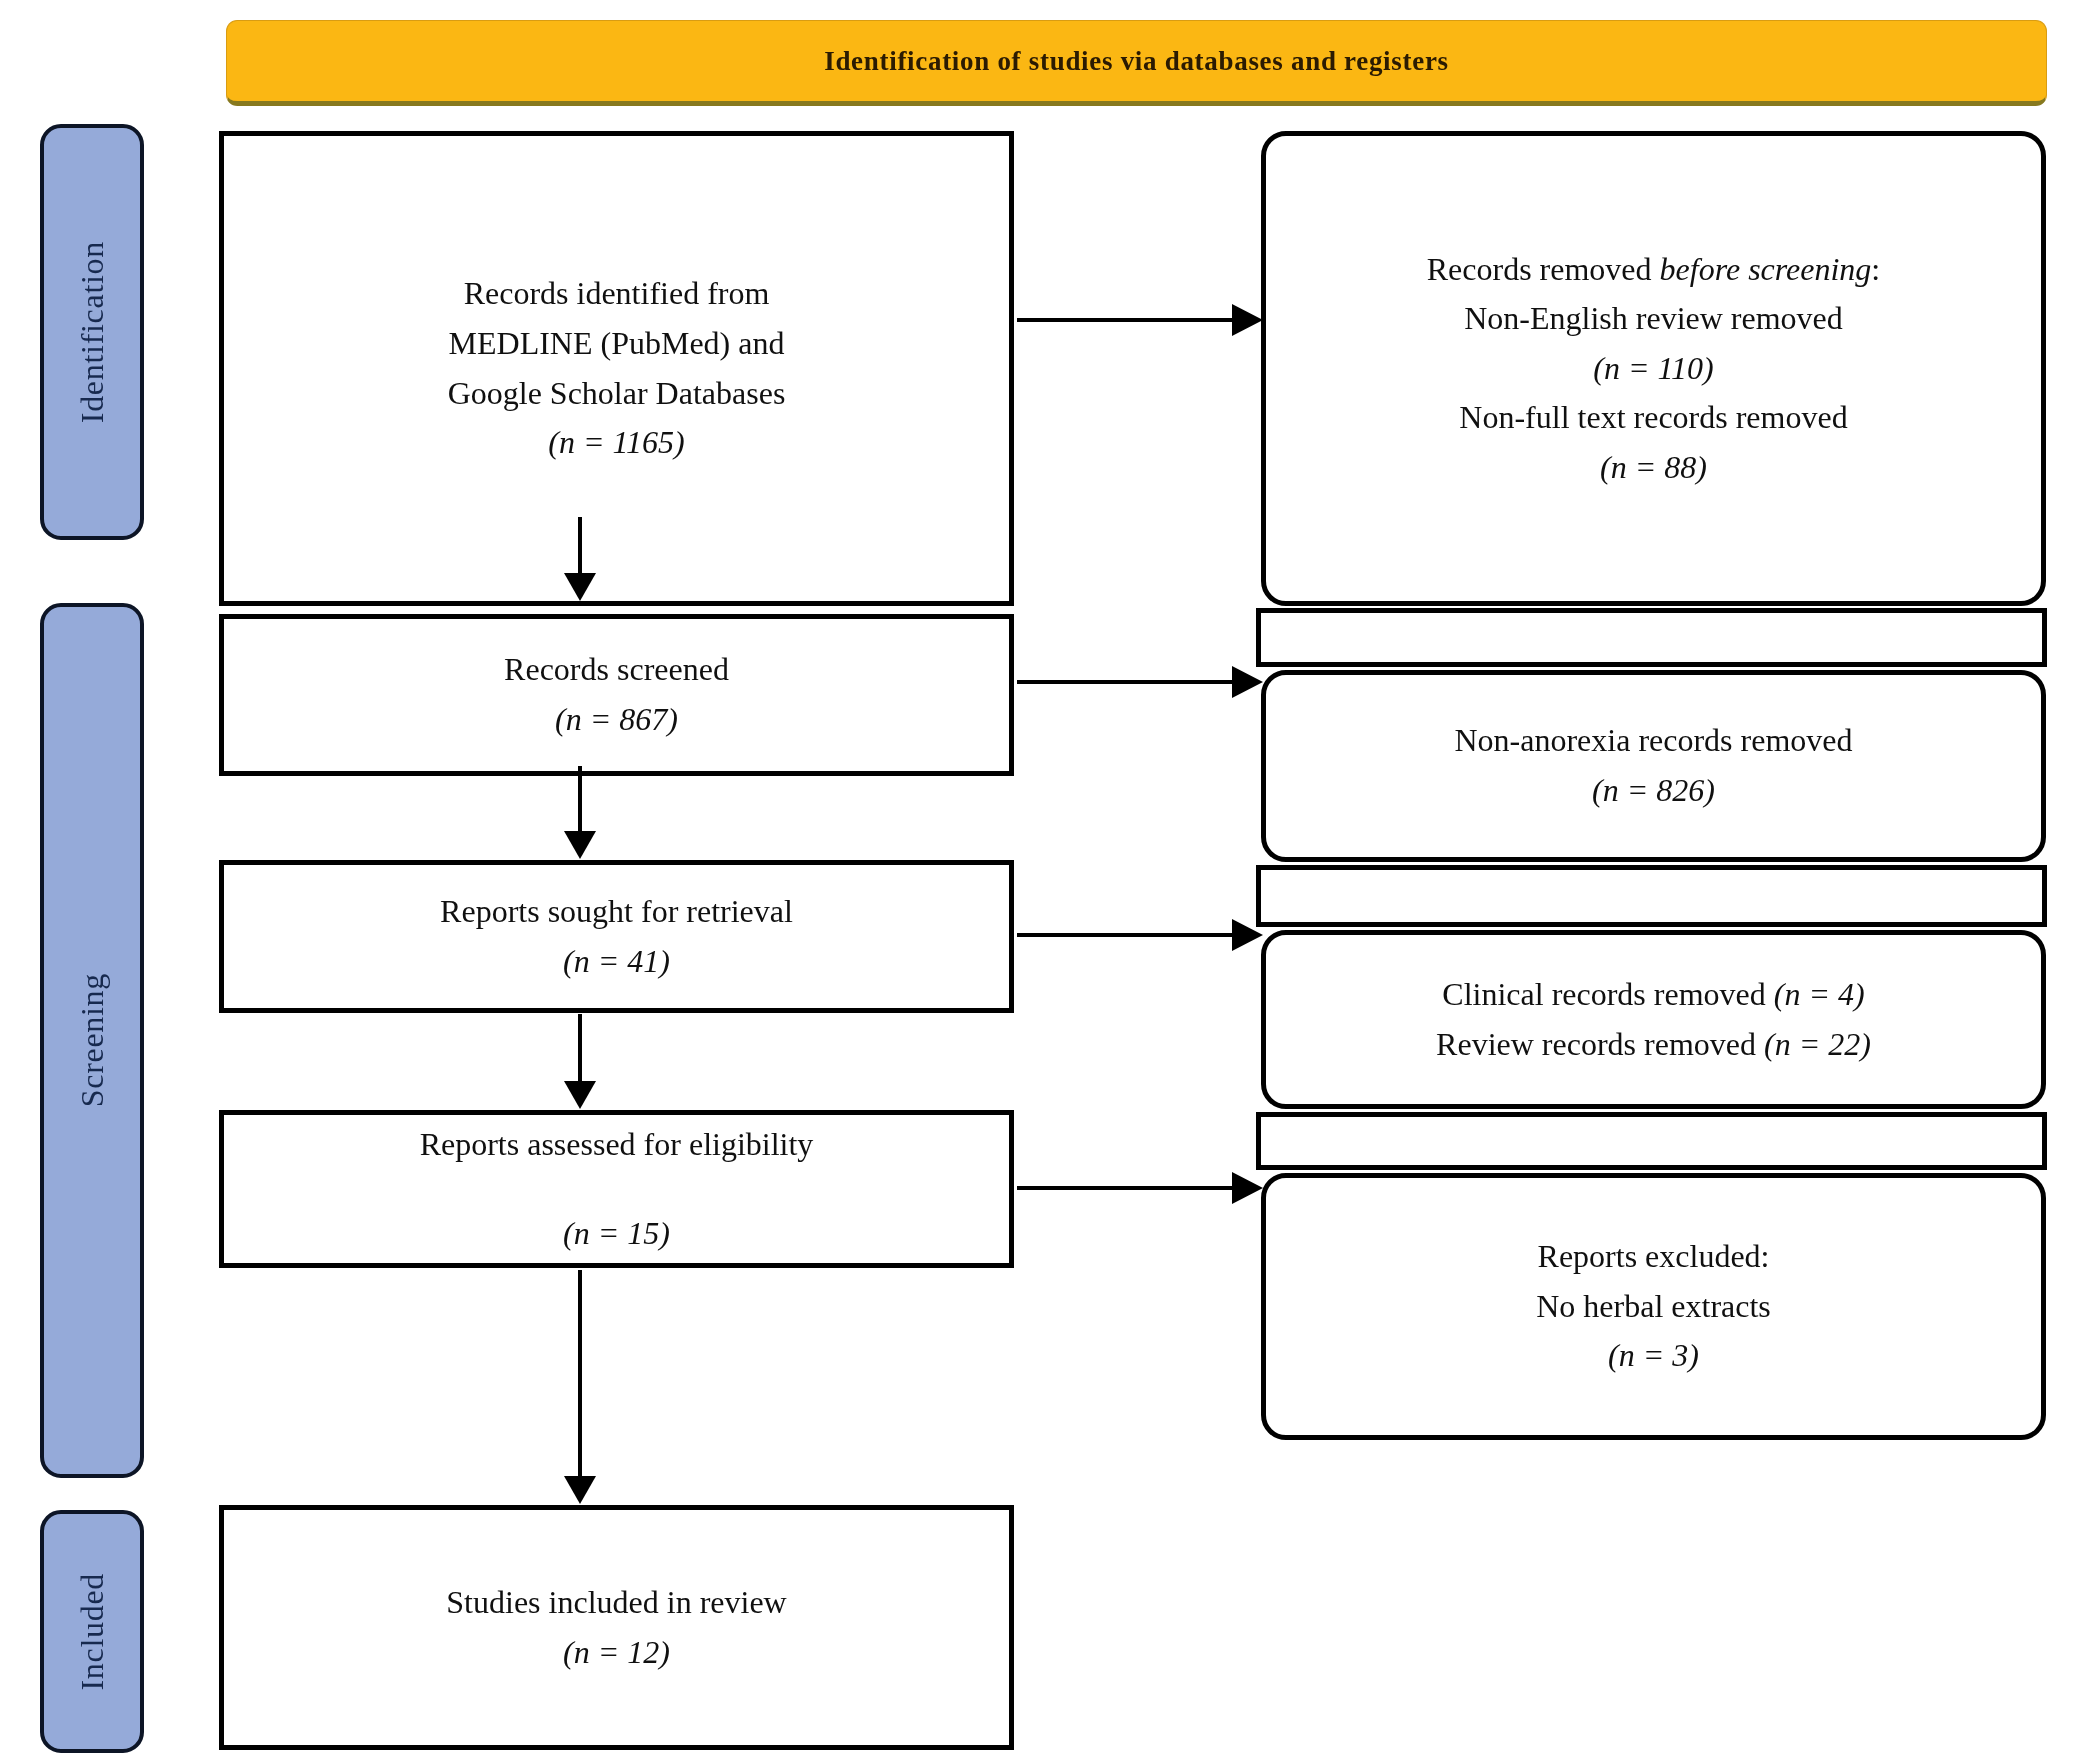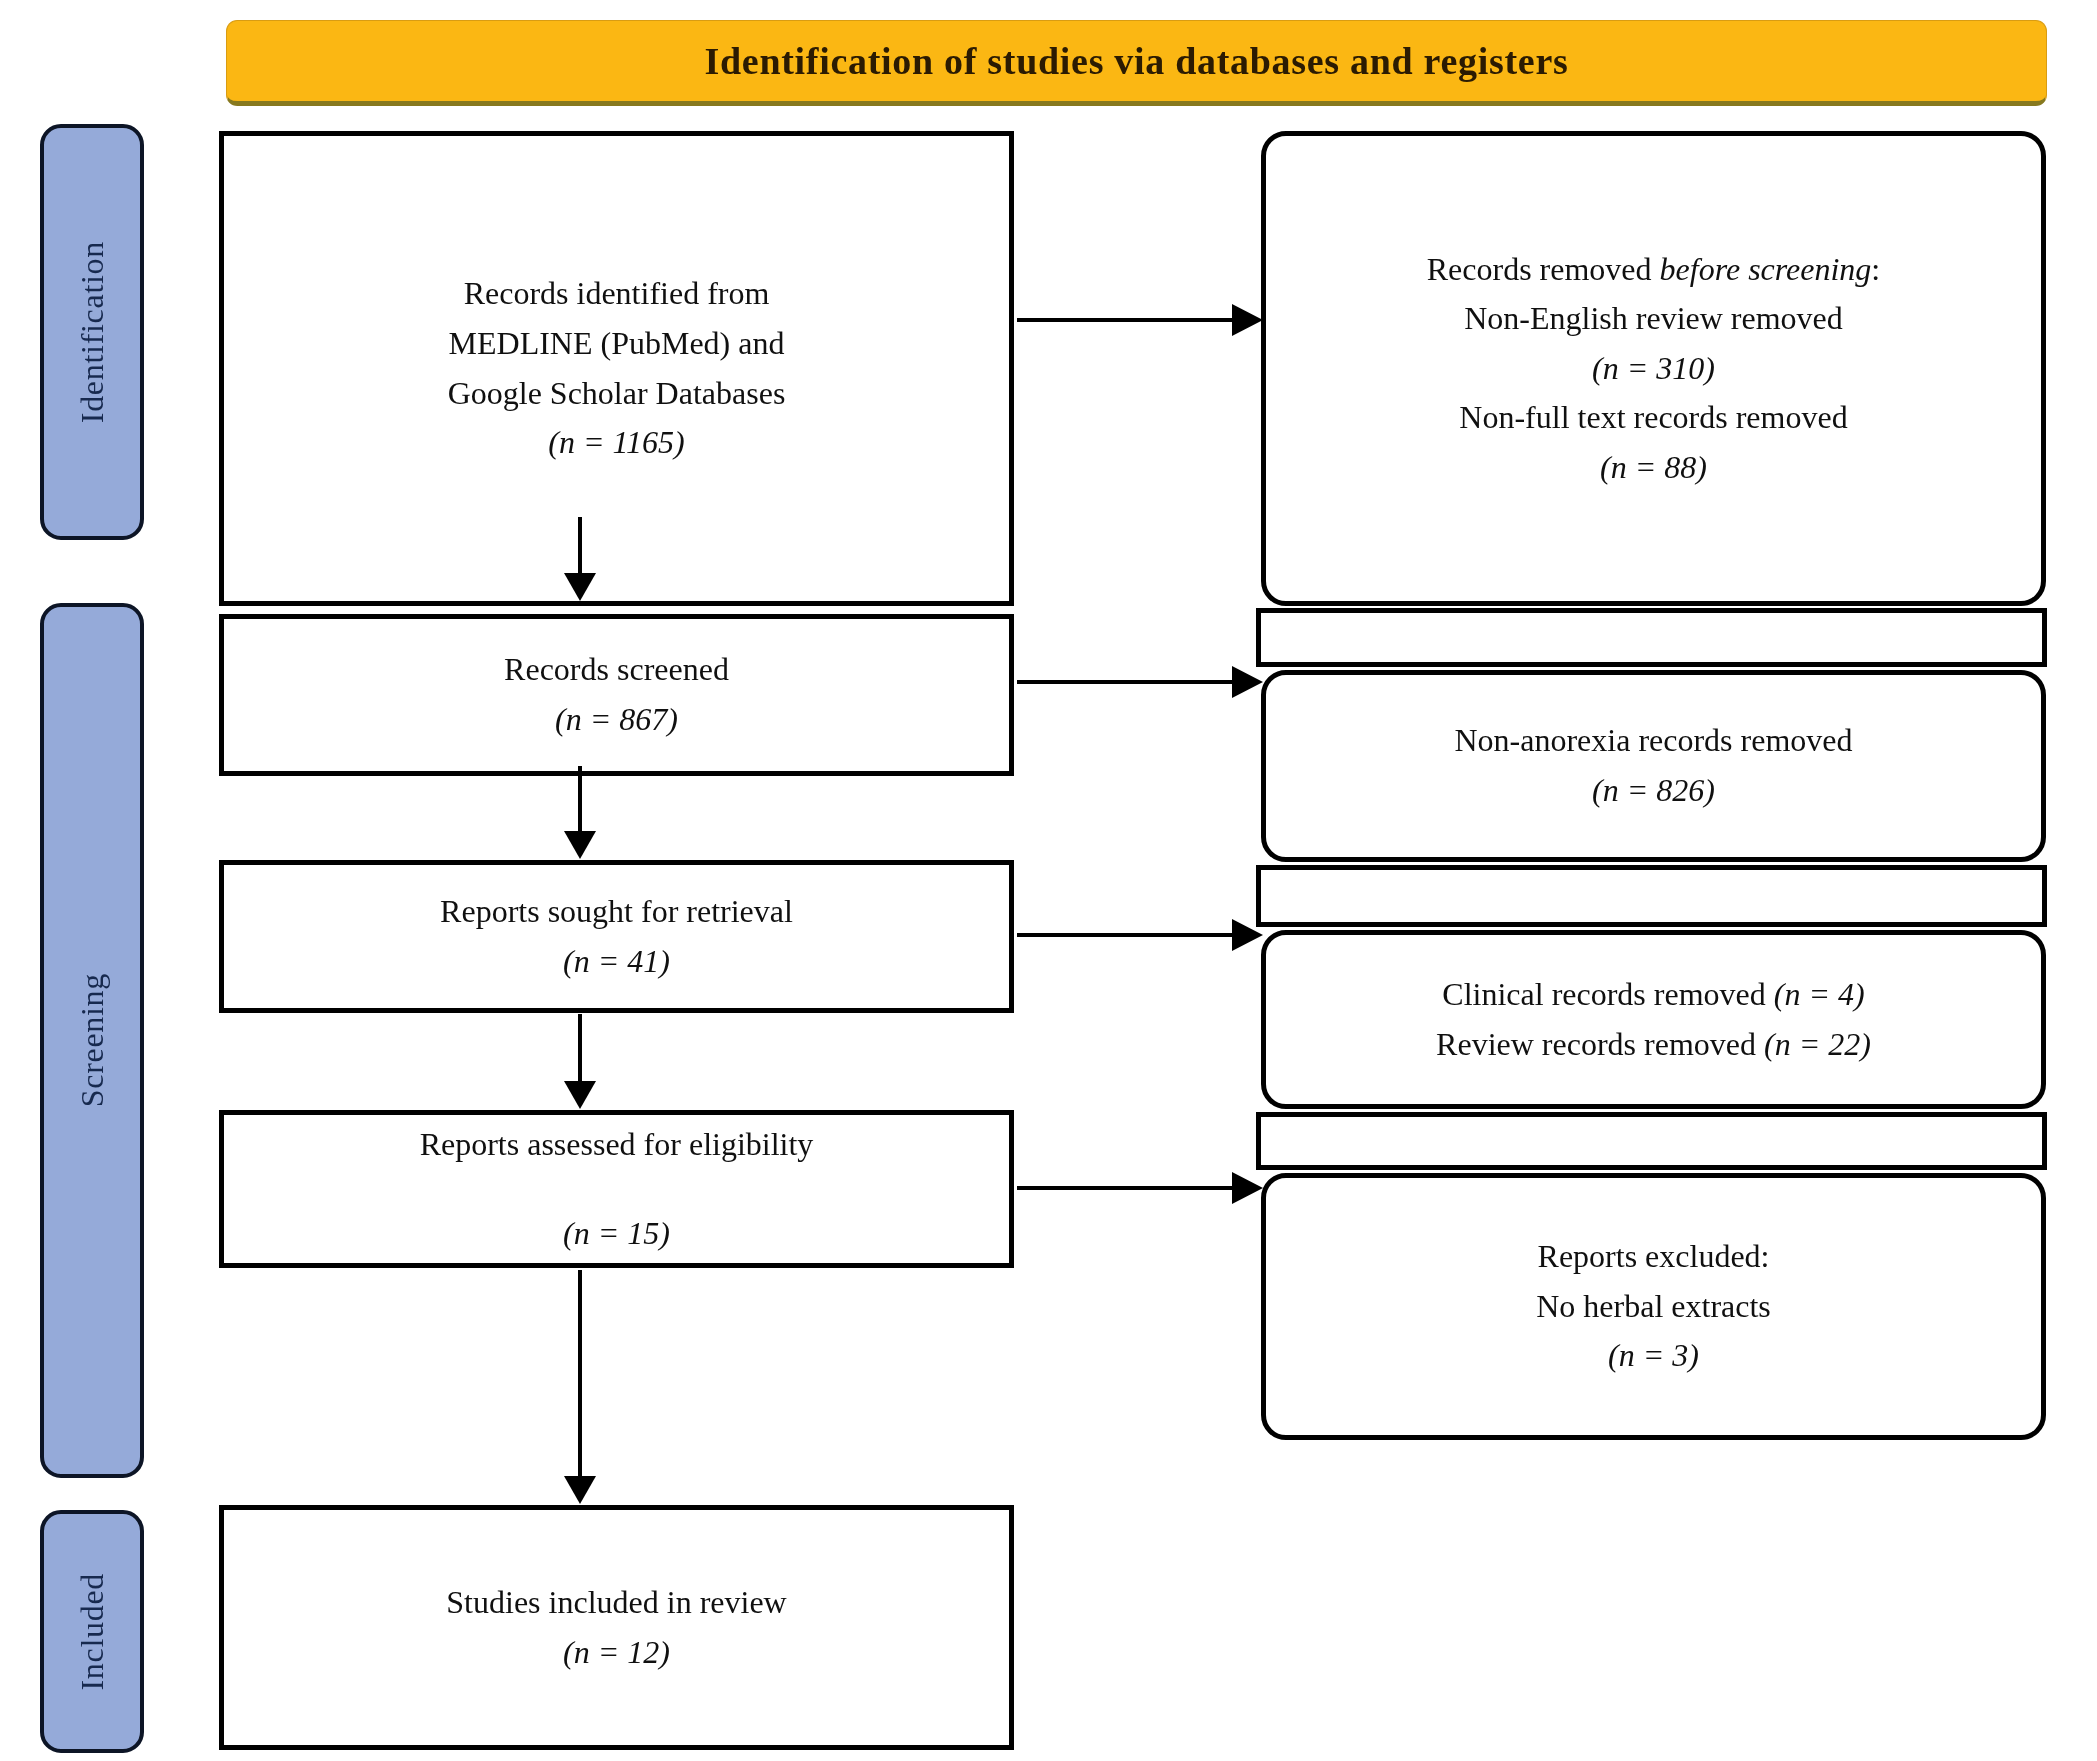--- a/index.html
+++ b/index.html
@@ -15,21 +15,21 @@
   .banner {
     position:absolute; left:226px; top:20px; width:1821px; height:86px;
     background:var(--c-banner-bg,#FBB713);
     border:1.4px solid #d99c12;
     border-bottom:5px solid #87791f;
     border-radius:11.3px;
     display:flex; align-items:center; justify-content:center;
     box-sizing:border-box;
   }
   .banner-title {
-    font-size:38px; font-weight:bold; letter-spacing:0.7px;
+    font-size:27px; font-weight:bold; letter-spacing:0.7px;
     color:var(--c-banner-text,#2B1B02);
   }
 
   
   .stage {
     position:absolute; left:40px; width:104px;
     background:var(--c-stage-bg,#95AAD9);
     border:4.2px solid var(--c-stage-border,#0d1526);
     border-radius:21px;
     box-sizing:border-box;
@@ -152,21 +152,21 @@
   <div class="fbox lbox lbox-5">
     <div>Studies included in review</div>
     <div class="nval">(n = 12)</div>
   </div>
 
   <div class="fbox rbox rbox-1">
     <div>
       <span>Records removed </span><span class="ital">before screening</span><span>:</span>
     </div>
     <div>Non-English review removed</div>
-    <div class="nval">(n = 310)</div>
+    <div class="nval">(n = 110)</div>
     <div>Non-full text records removed</div>
     <div class="nval">(n = 88)</div>
   </div>
 
   <div class="fbox rstrip rstrip-1"></div>
 
   <div class="fbox rbox rbox-2">
     <div>Non-anorexia records removed</div>
     <div class="nval">(n = 826)</div>
   </div>

